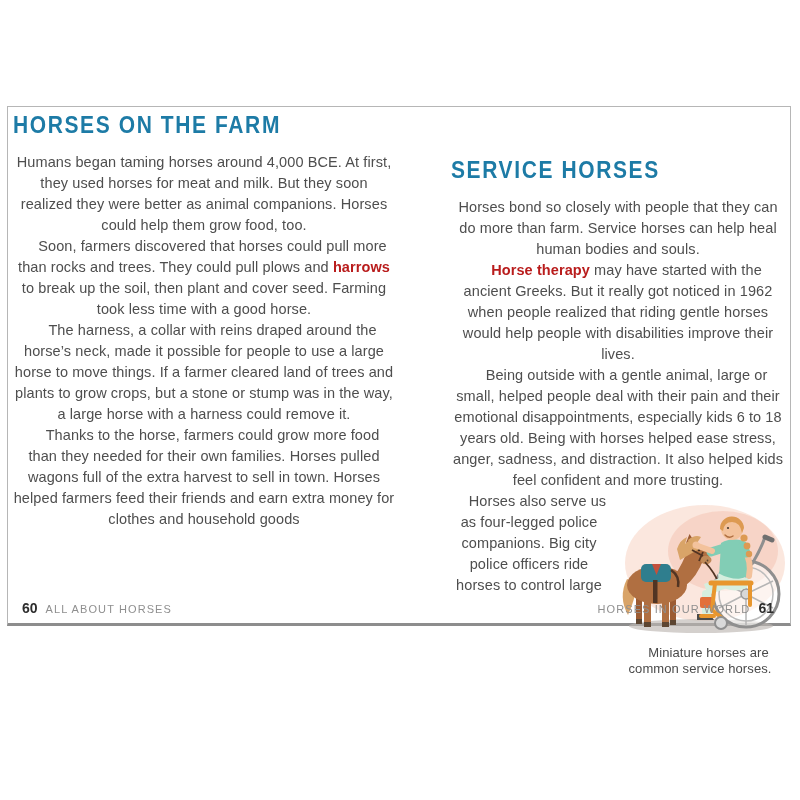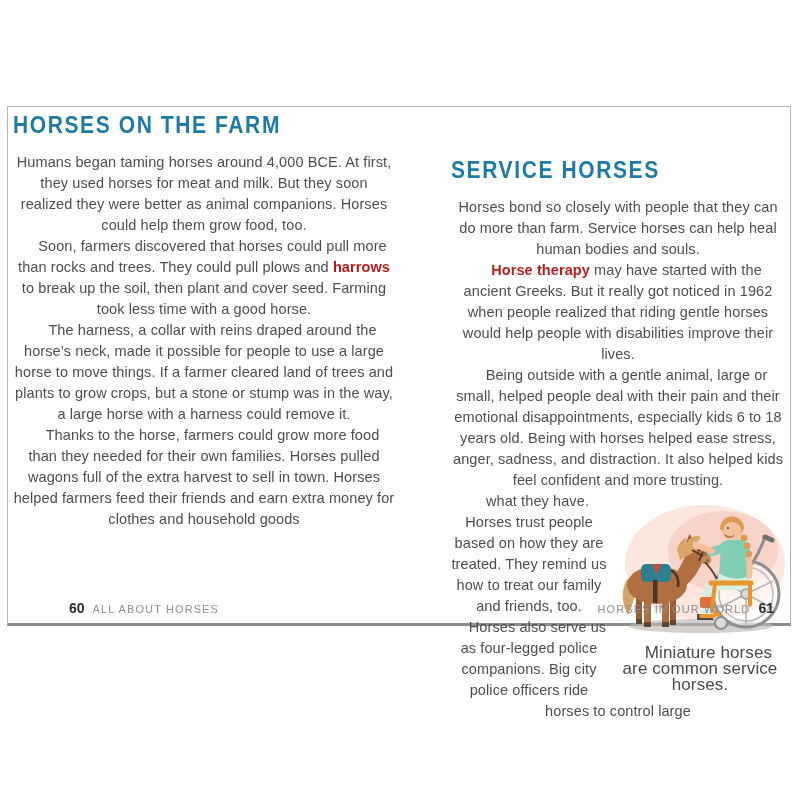--- a/index.html
+++ b/index.html
@@ -48,28 +48,28 @@
     letter-spacing:1.2px; transform:scaleY(1.15); transform-origin:left bottom;
     margin-right:6px; white-space:nowrap;
   }
   .joke-q { font-weight:bold; }
   .joke-a { font-style:italic; font-weight:500; }
 
   
   .footer { position:absolute; bottom:7px; font-size:11px; color:#8f8f8f;
     letter-spacing:1.1px; }
   .footer .pagenum { font-size:14px; font-weight:bold; color:#2d2d2d; letter-spacing:0; }
-  .footer-left  { left:14px;margin-left:47px; }
+  .footer-left  { left:14px; }
   .footer-right { right:16px; text-align:right; }
   .footer .gap { display:inline-block; width:8px; }
 
   
   .illo-float { float:right; width:170px; margin:2px 0 2px 8px; display:block; }
   .illo-float svg { display:block; }
-  .caption { display:block; margin-top:6px; font-size:17px; line-height:16px;
+  .caption { display:block; margin-top:6px; font-size:13px; line-height:16px;
     color:#4a4a4a; letter-spacing:0.1px; }
 </style>
 </head>
 <body>
 
 <div class="stage">
   <div class="spread">
 
     <div class="page-col col-left">
       <span class="section-heading">HORSES ON THE FARM</span>
@@ -169,21 +169,21 @@
 
             <g>
               <path d="M96,90 L136,90" stroke="#e8962e" stroke-width="5" stroke-linecap="round"></path>
               <path d="M100,90 L97,117 L107,125" fill="none" stroke="#e8962e" stroke-width="4" stroke-linecap="round"></path>
               <path d="M135,90 L135,112" stroke="#e8962e" stroke-width="4" stroke-linecap="round"></path>
               <rect x="84" y="121" width="17" height="4" rx="2" fill="#e8962e"></rect>
               <circle cx="106" cy="130" r="6" fill="#d9d9d9" stroke="#8f8f8f" stroke-width="2"></circle>
             </g>
           </svg>
           <span class="caption">Miniature horses are common service horses.</span>
-        </span><span>what they have. Horses trust people based on how they are treated. They remind us how to treat our family and friends, too.</span></p>
+        </span></p>
       <p class="body indent">Horses also serve us as four-legged police companions. Big city police officers ride horses to control large</p>
     </div>
 
     <div class="footer footer-left"><span class="pagenum">60</span><span class="gap"></span><span>ALL ABOUT HORSES</span></div>
 
     <div class="footer footer-right"><span>HORSES IN OUR WORLD</span><span class="gap"></span><span class="pagenum">61</span></div>
 
   </div>
 </div>
 

